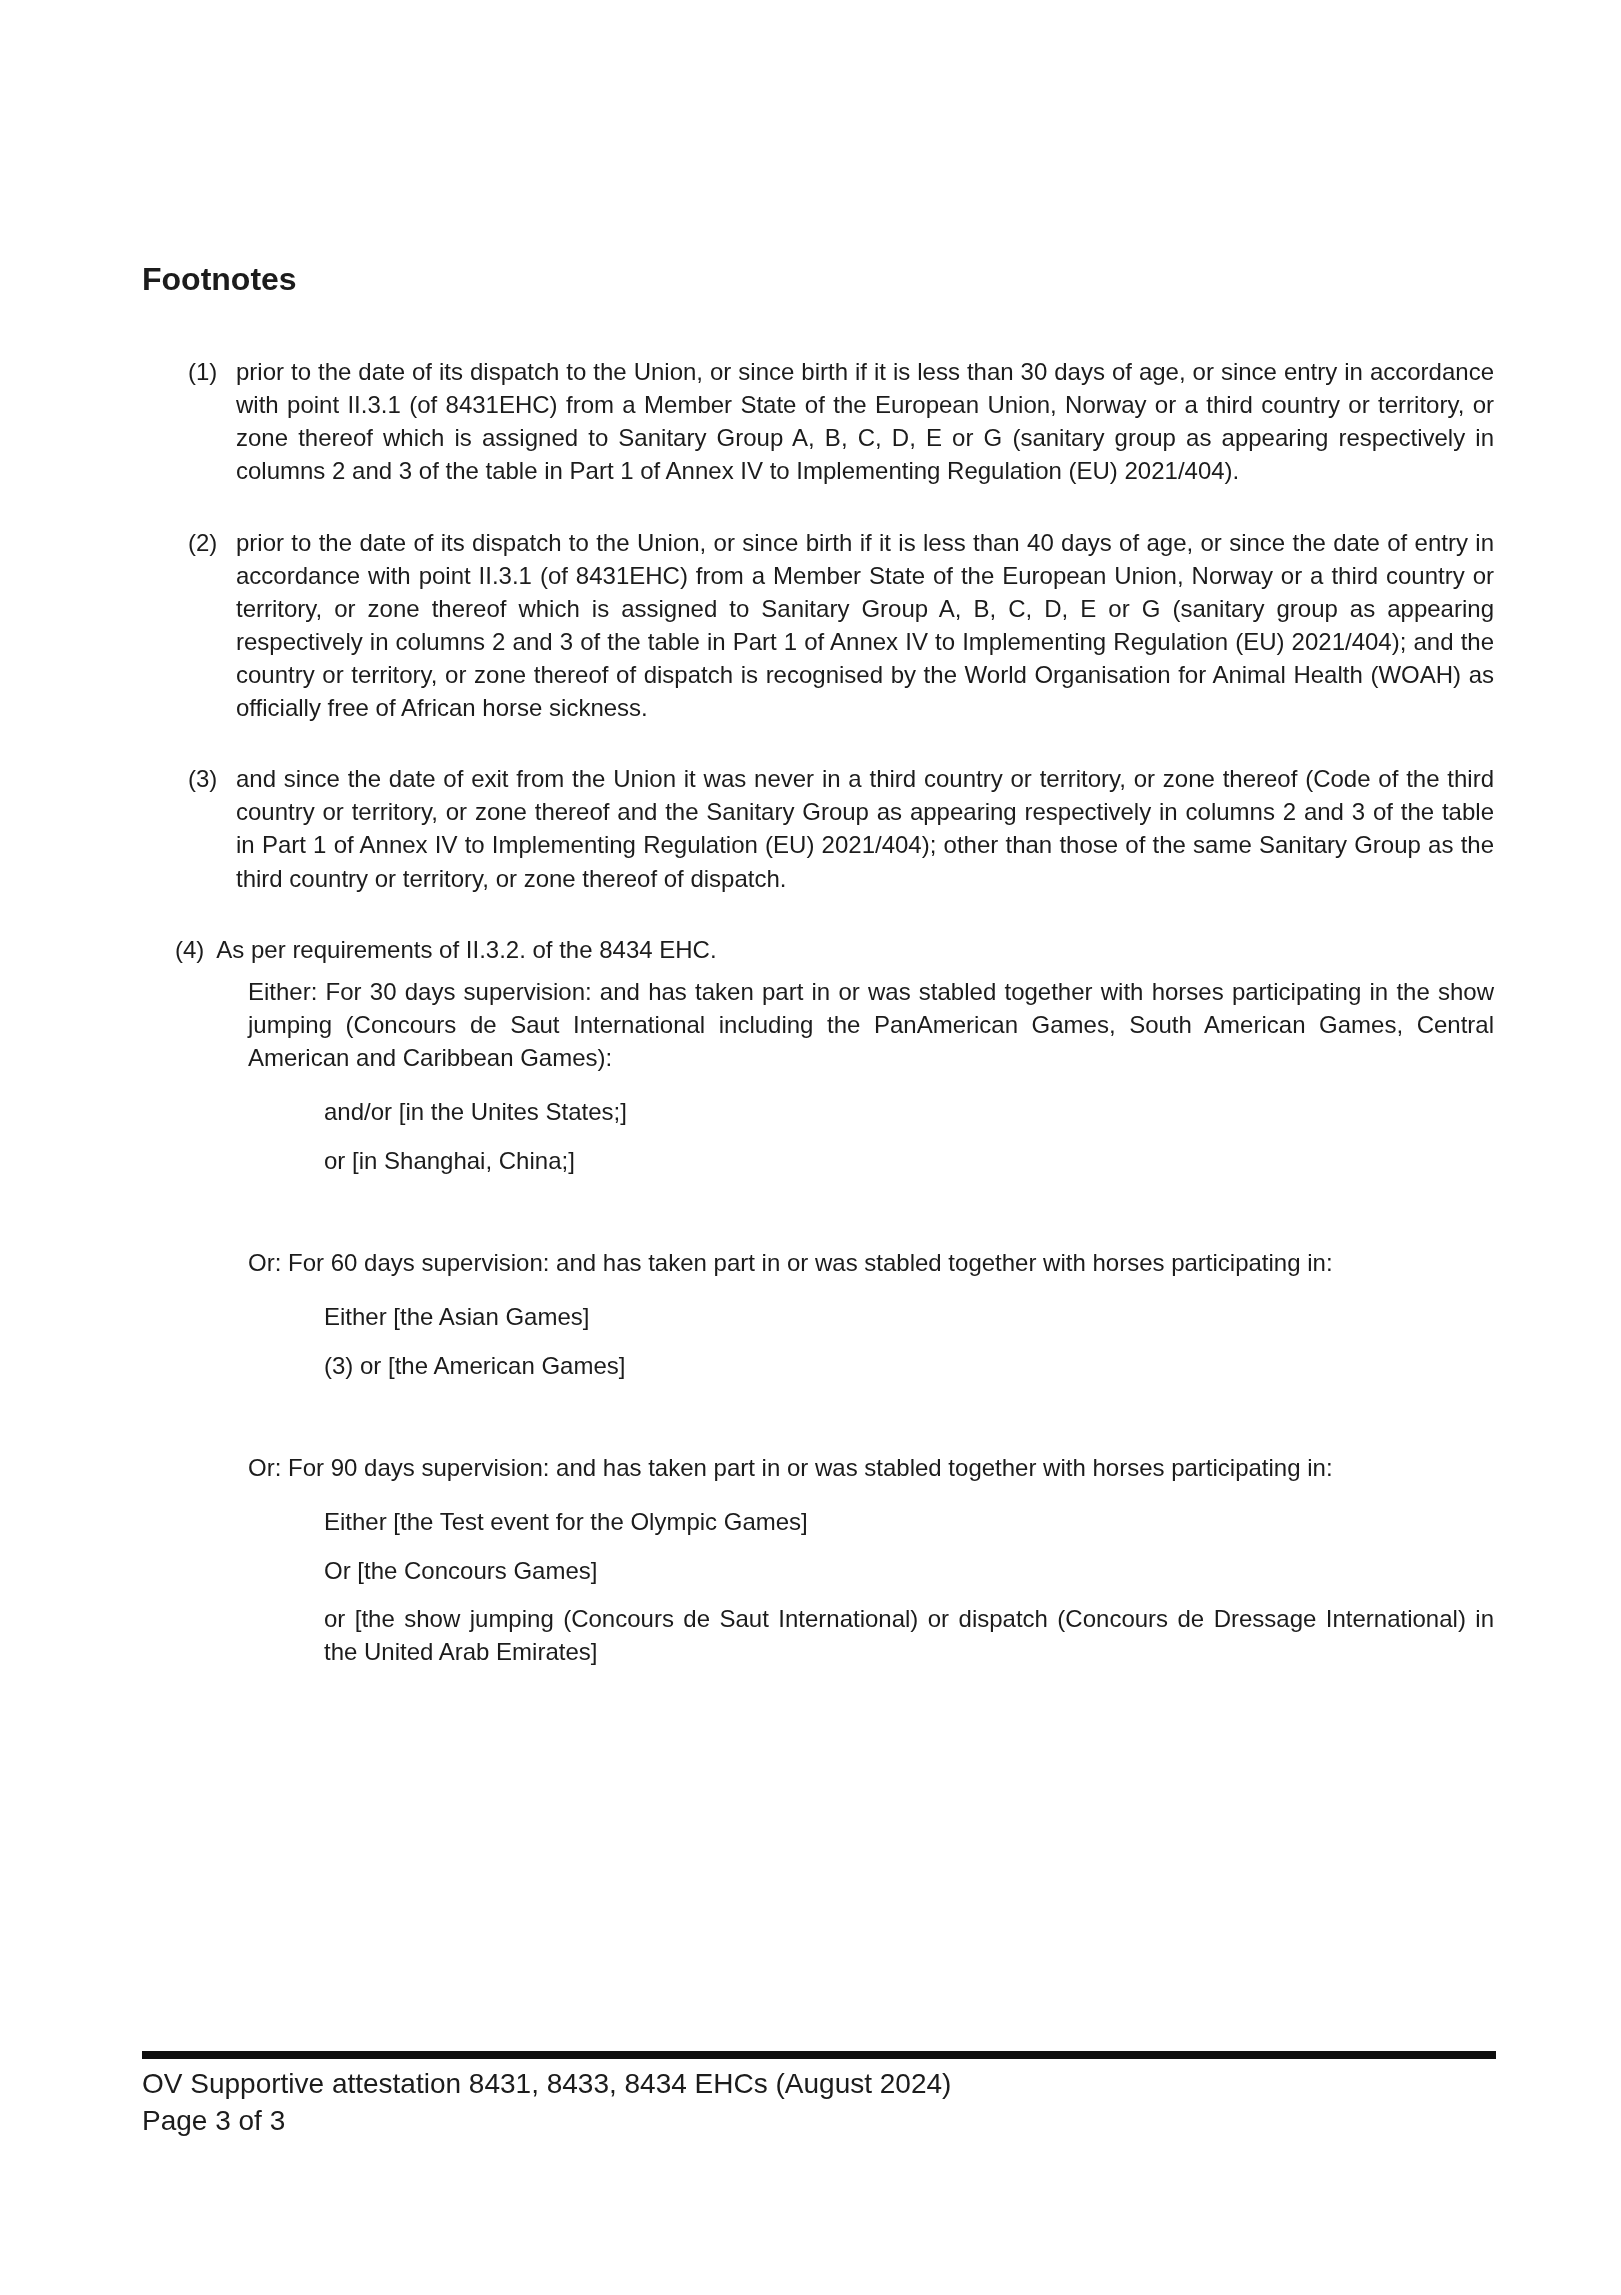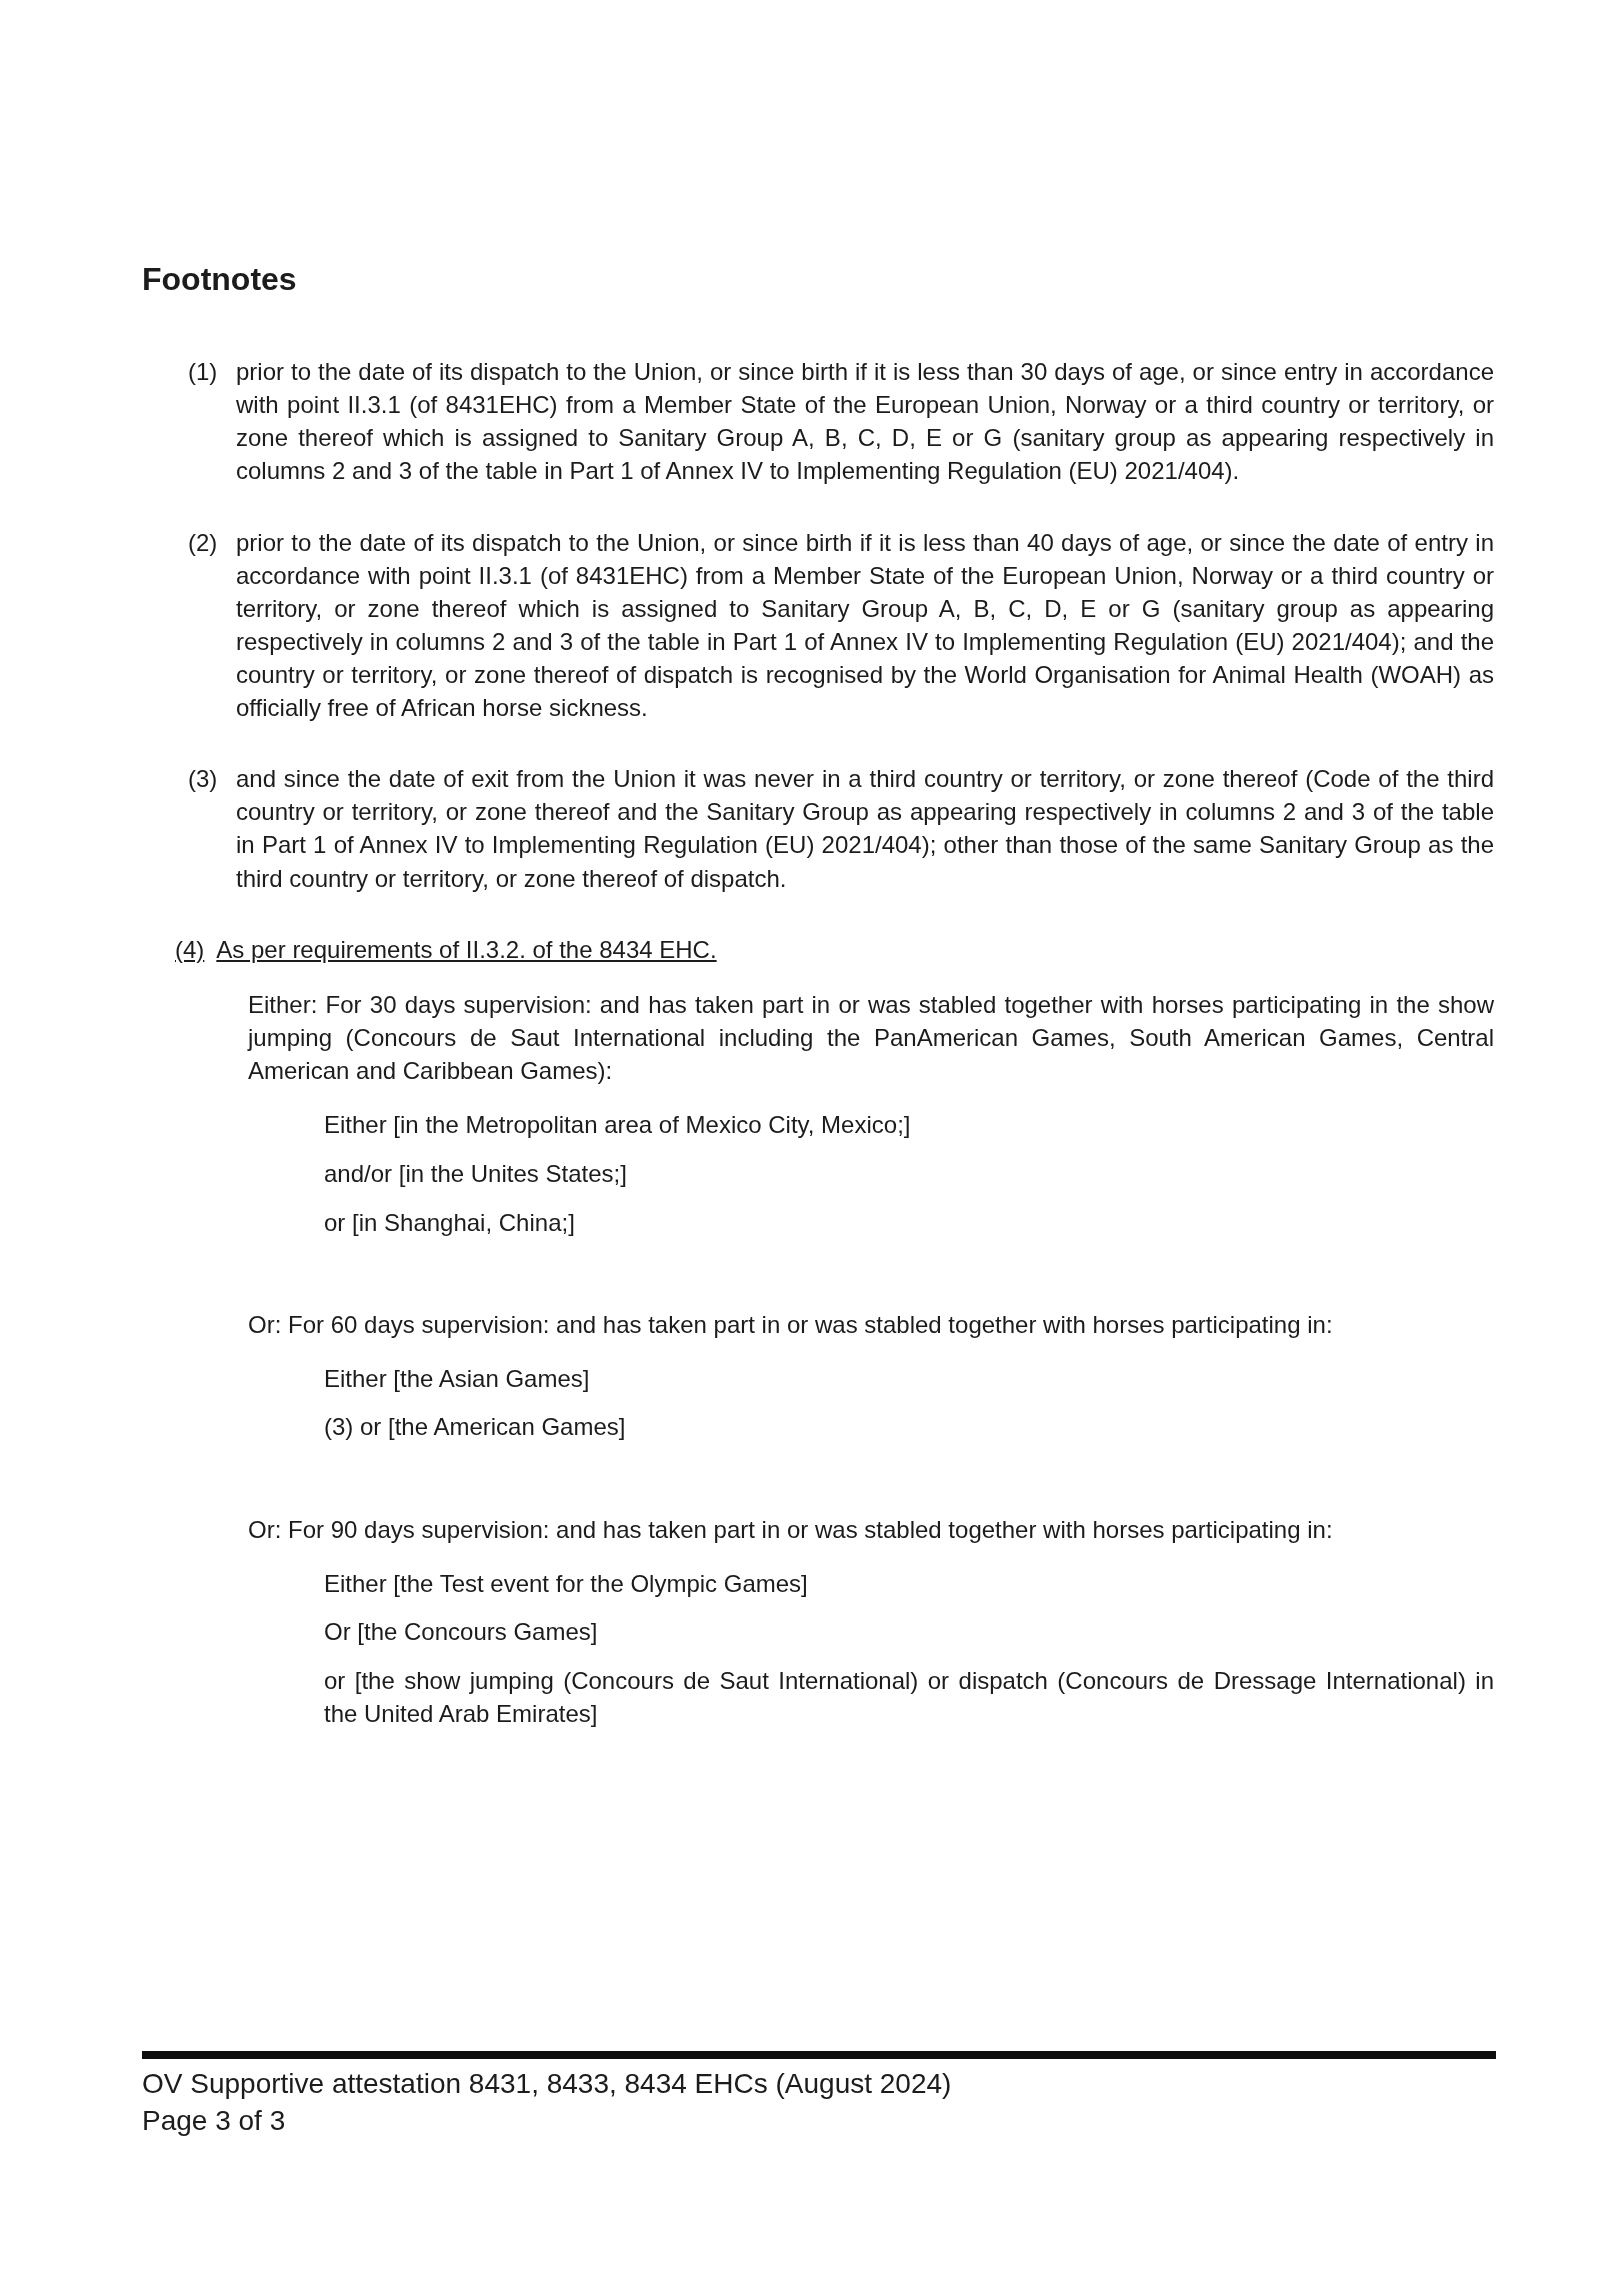--- a/index.html
+++ b/index.html
@@ -28,22 +28,21 @@
   .fn {
     position: relative;
     margin-left: 46px;
     padding-left: 48px;
     text-align: justify;
     margin-bottom: 38px;
   }
   .fn-num { position: absolute; left: 0; top: 0; }
   .item4 {
     margin-left: 33px;
-    margin-bottom: 22px;
-    text-decoration: underline;
+    margin-bottom: 9px;
   }
   .item4 .num { margin-right: 12px; }
   .section { margin-left: 94px; }
   .section.gap { margin-top: 69px; }
   .intro {
     text-align: justify;
     margin-bottom: 21px;
     margin-left: 12px;
   }
   .options { margin-left: 88px; }
@@ -88,21 +87,20 @@
       <p class="fn-text">and since the date of exit from the Union it was never in a third country or territory, or zone thereof (Code of the third country or territory, or zone thereof and the Sanitary Group as appearing respectively in columns 2 and 3 of the table in Part 1 of Annex IV to Implementing Regulation (EU) 2021/404); other than those of the same Sanitary Group as the third country or territory, or zone thereof of dispatch.</p>
     </div>
 
     <div class="item4">
       <span class="num">(4)</span><span>As per requirements of II.3.2. of the 8434 EHC.</span>
     </div>
 
     <div class="section">
       <p class="intro">Either: For 30 days supervision: and has taken part in or was stabled together with horses participating in the show jumping (Concours de Saut International including the PanAmerican Games, South American Games, Central American and Caribbean Games):</p>
       <div class="options">
-        <p class="option">Either [in the Metropolitan area of Mexico City, Mexico;]</p>
         <p class="option">and/or [in the Unites States;]</p>
         <p class="option">or [in Shanghai, China;]</p>
       </div>
     </div>
 
     <div class="section gap">
       <p class="intro">Or: For 60 days supervision: and has taken part in or was stabled together with horses participating in:</p>
       <div class="options">
         <p class="option">Either [the Asian Games]</p>
         <p class="option">(3) or [the American Games]</p>

